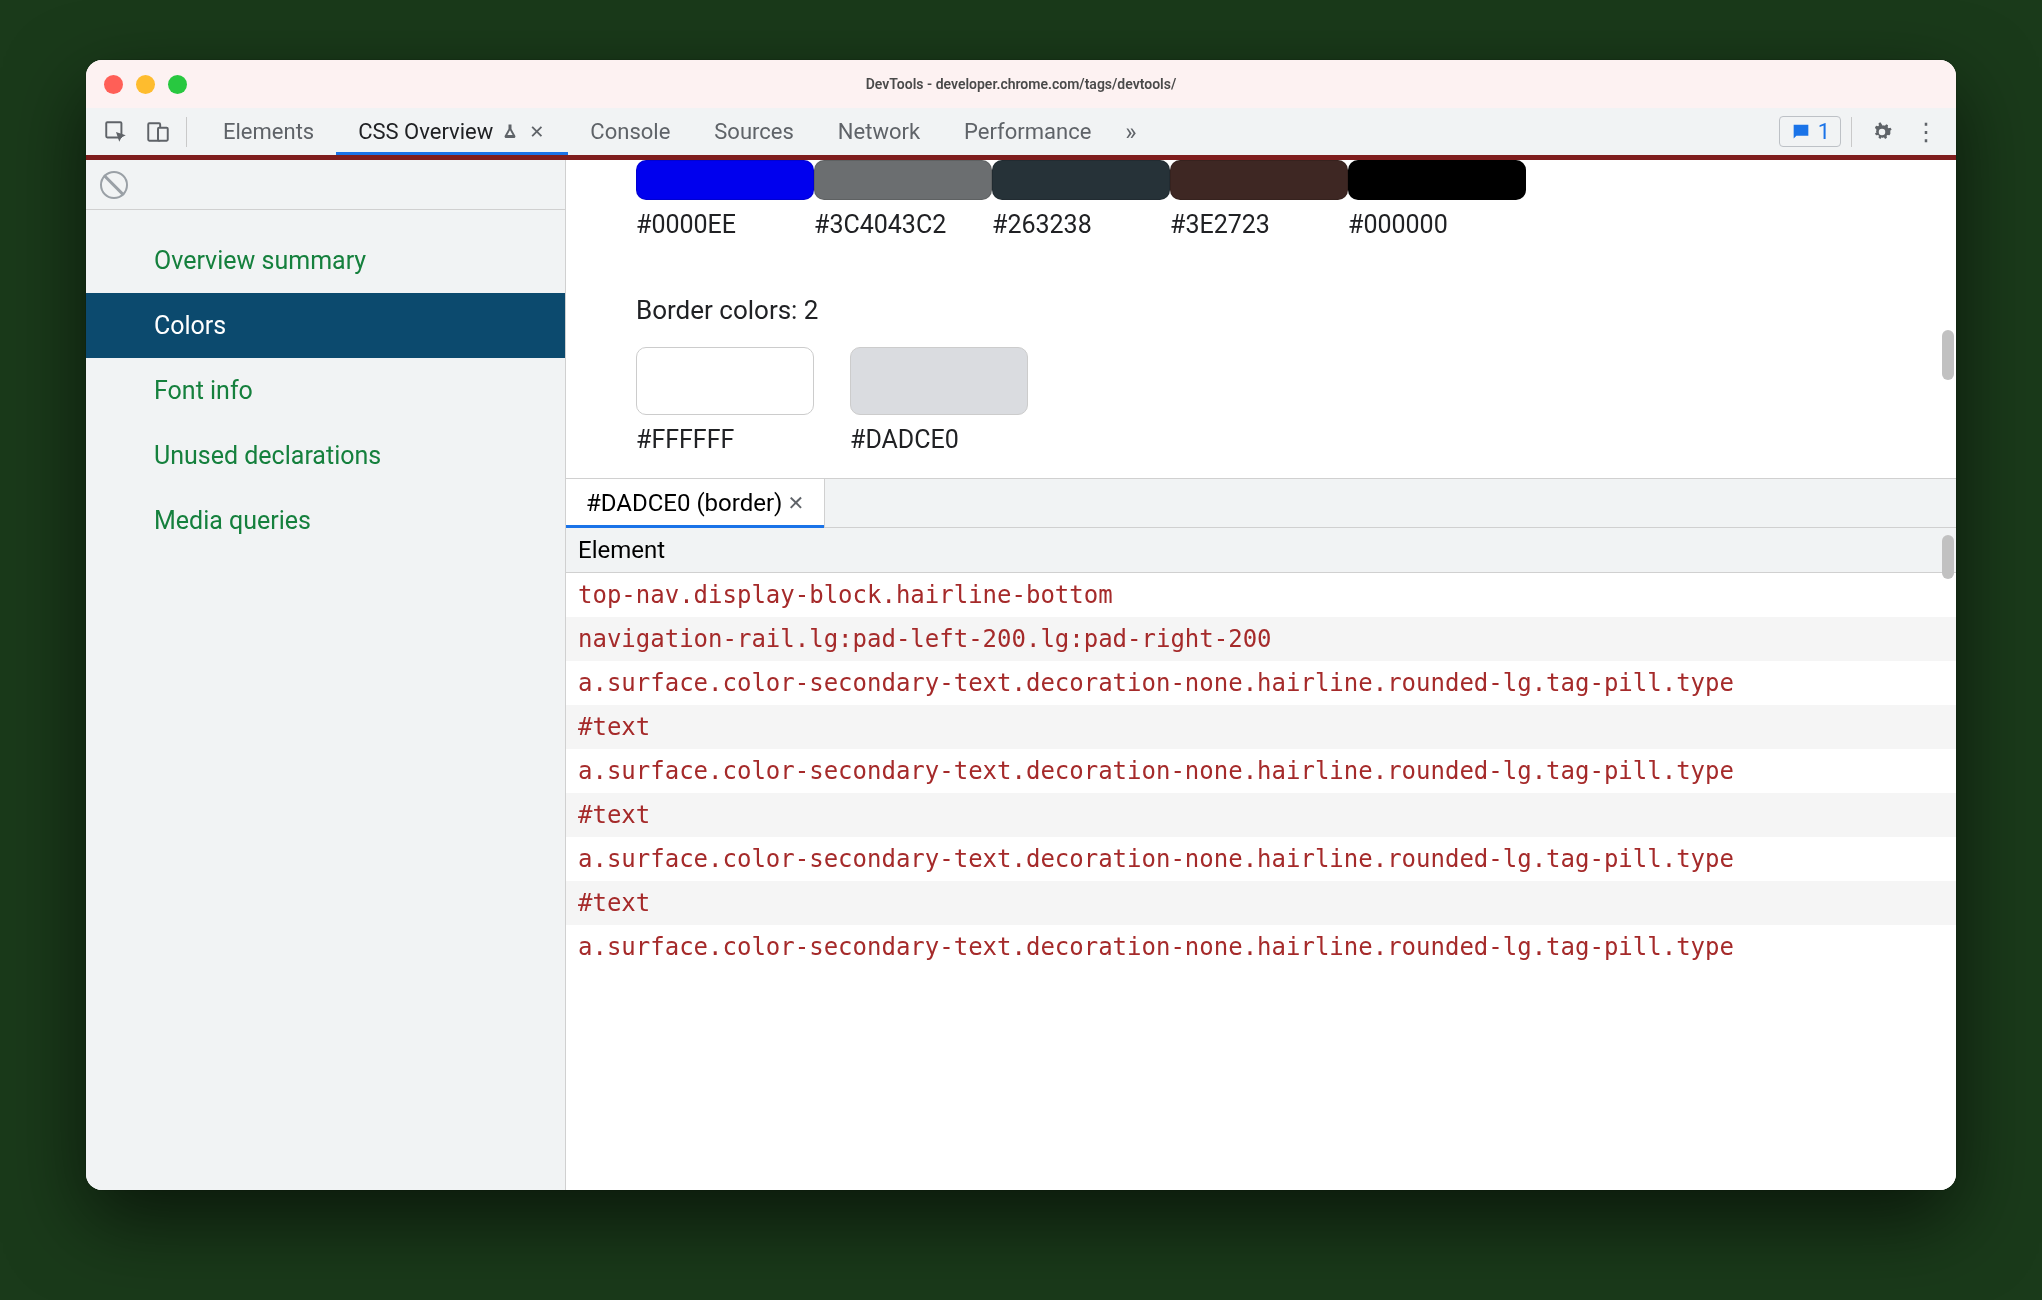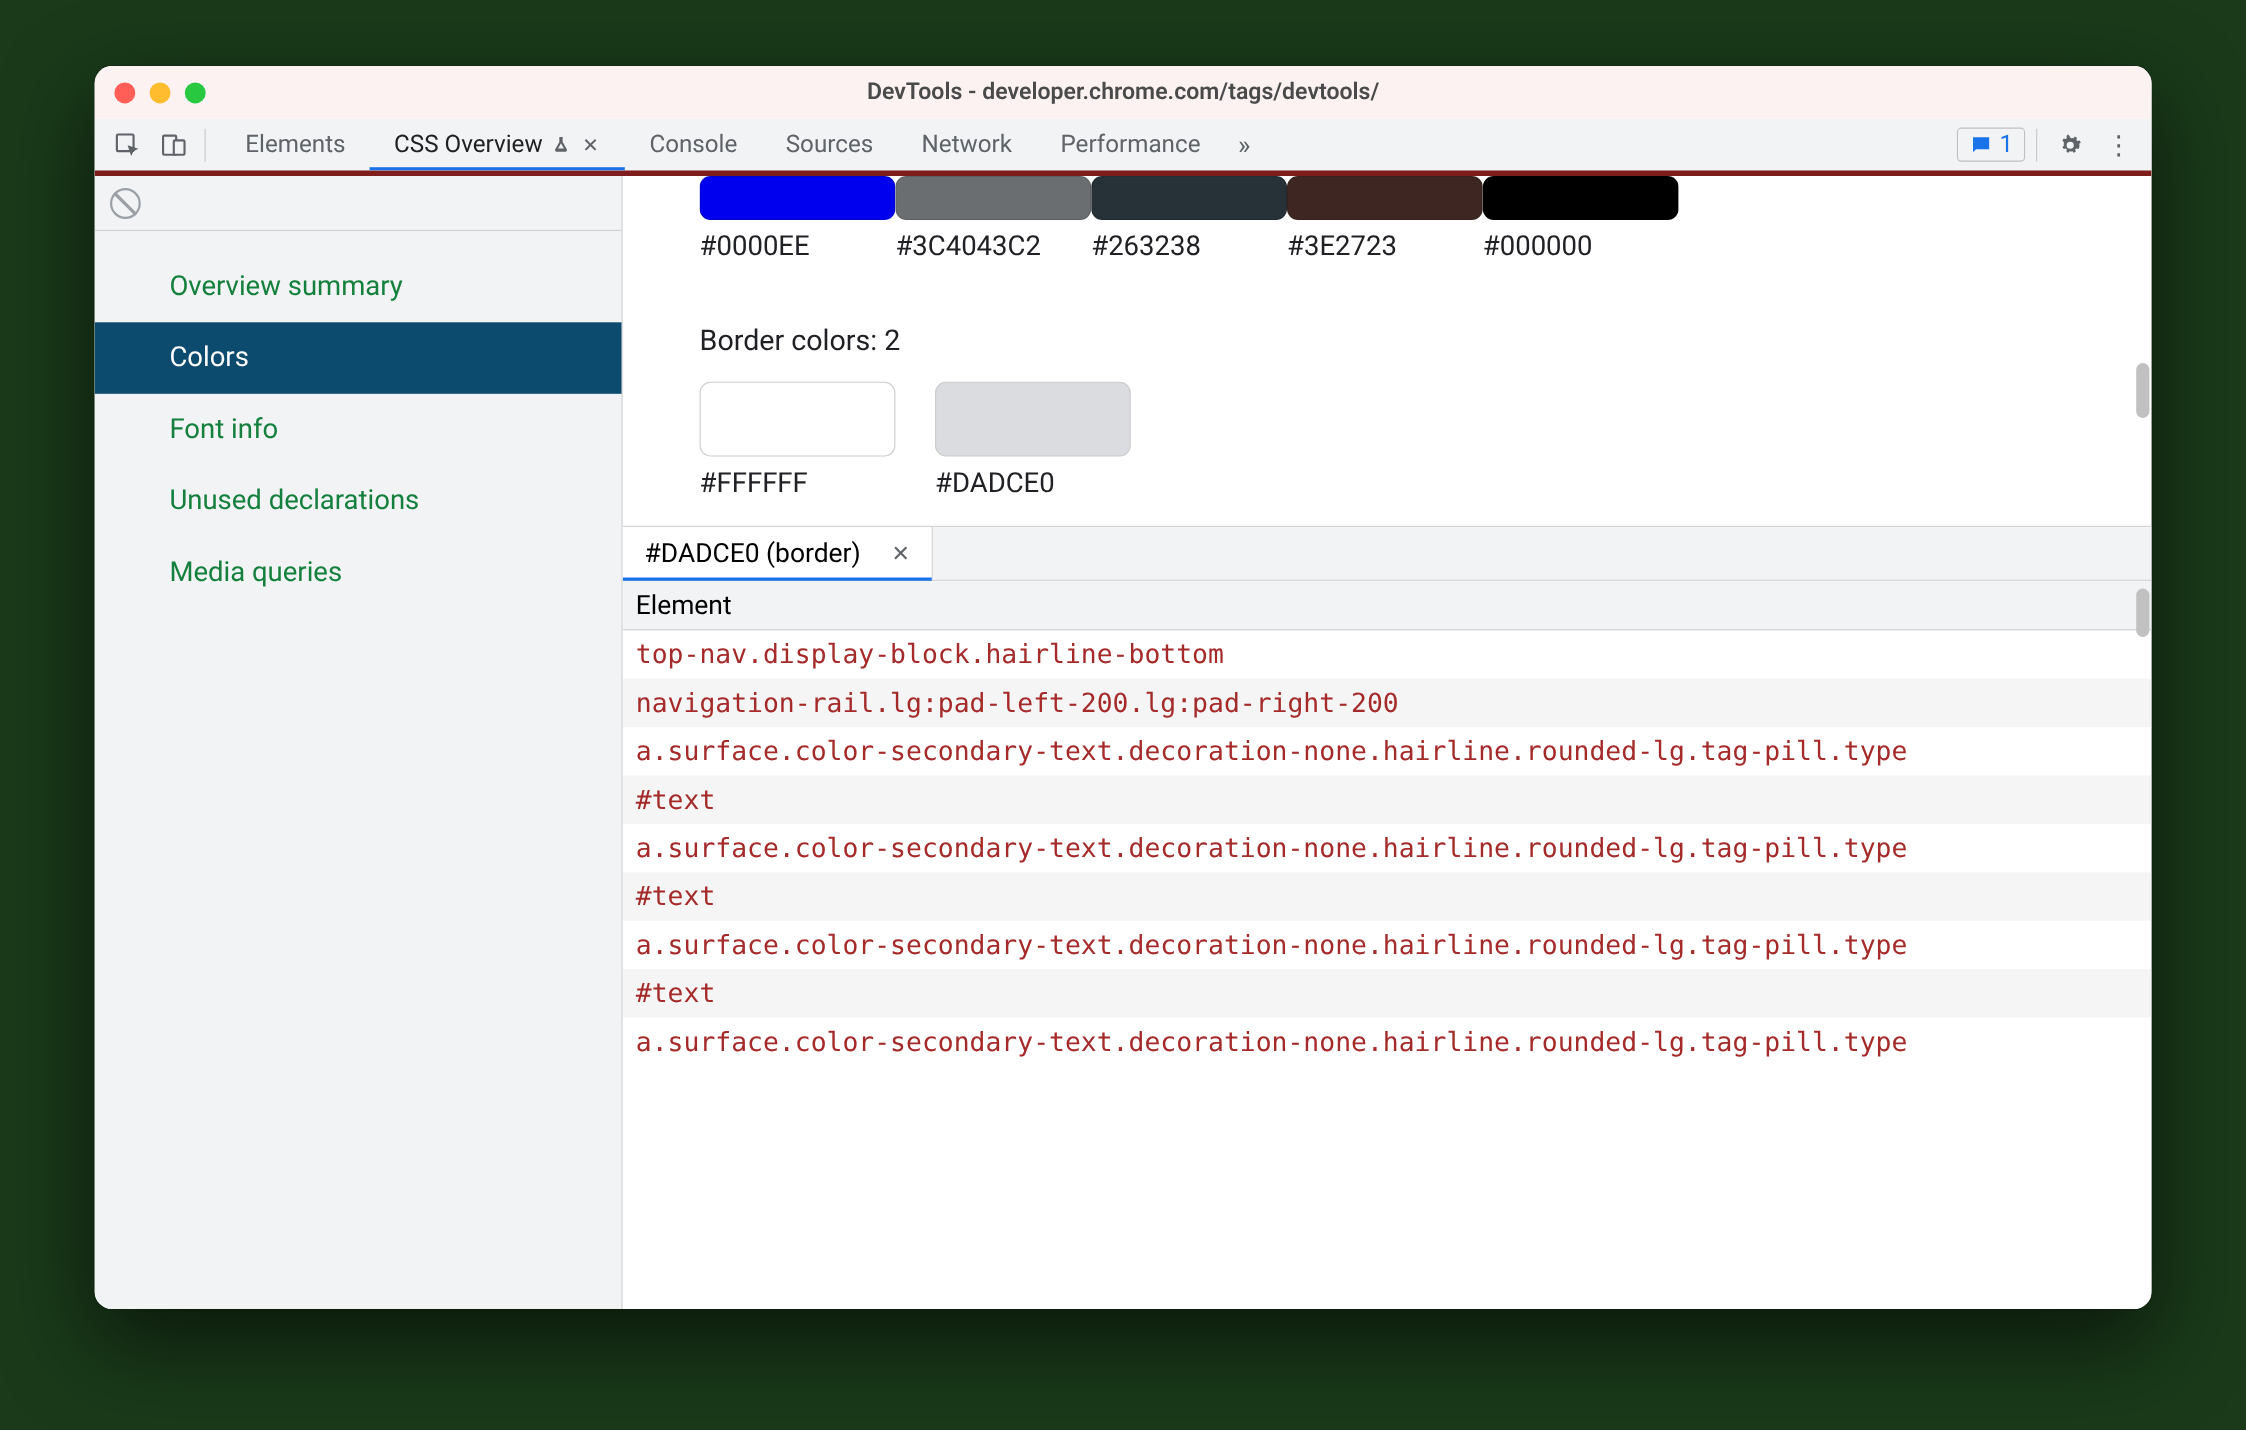--- a/index.html
+++ b/index.html
@@ -32,21 +32,21 @@
   padding: 0 18px;
   position: relative;
 }
 .traffic-lights { display: flex; gap: 13px; }
 .tl { width: 19px; height: 19px; border-radius: 50%; }
 .tl.red { background: #ff5f57; }
 .tl.yellow { background: #febc2e; }
 .tl.green { background: #28c840; }
 .titlebar-title {
   position: absolute; left: 0; right: 0; text-align: center;
-  font-size: 21px; font-weight: 600; color: #4a4a4a; pointer-events: none;
+  font-size: 14px; font-weight: 600; color: #4a4a4a; pointer-events: none;
 }
 .toolbar {
   height: 52px;
   background: #f1f3f4;
   border-bottom: 5px solid #7f1d1d;
   display: flex;
   align-items: center;
   padding: 0 10px;
 }
 .toolbar-left { display: flex; align-items: center; gap: 2px; padding-right: 8px; }
@@ -96,21 +96,21 @@
 .swatch-box { width: 178px; height: 40px; border-radius: 10px; border: 1px solid rgba(0,0,0,0.12);}
 .swatch-label { font-size: 25px; color: #202124; }
 .section-title { font-size: 26px; color: #202124; margin: 56px 0 22px 0; }
 .border-row { display: flex; gap: 36px; align-items: flex-end; }
 .border-swatch-box { width: 178px; height: 68px; border-radius: 10px; border: 1px solid #ccc; }
 
 .detail-pane { flex: 1; background: #fff; border-top: 1px solid #d0d0d0; display:flex; flex-direction:column; overflow:hidden; position:relative;}
 .detail-tabbar { background:#f1f3f4; display:flex; }
 .detail-tab {
   background:#fff; border-right:1px solid #d0d0d0; padding: 10px 20px; font-size: 24px;
-  position: relative; display:flex; align-items:center; gap: 28px;
+  position: relative; display:flex; align-items:center; gap: 5px;
 }
 .detail-tab::after { content:""; position:absolute; bottom:-1px; left:0; right:0; height:3px; background:#1a73e8;}
 .detail-tab .close-x { cursor:pointer; font-size:20px; color:#5f6368;}
 .detail-header { background:#f1f3f4; padding: 8px 12px; font-size: 24px; border-top:1px solid #d0d0d0; border-bottom:1px solid #d0d0d0;}
 .elements-list { flex:1; overflow:hidden; font-family: "SF Mono", Menlo, Consolas, monospace; font-size: 24px;}
 .el-row { padding: 8px 12px; color: #a52a2a; white-space: nowrap; overflow:hidden; }
 .el-row:nth-child(even){ background:#f5f5f5; }
 .scrollbar-thumb {
   position: absolute; right: 2px; width: 12px; background: #c1c1c1; border-radius: 6px;
 }

